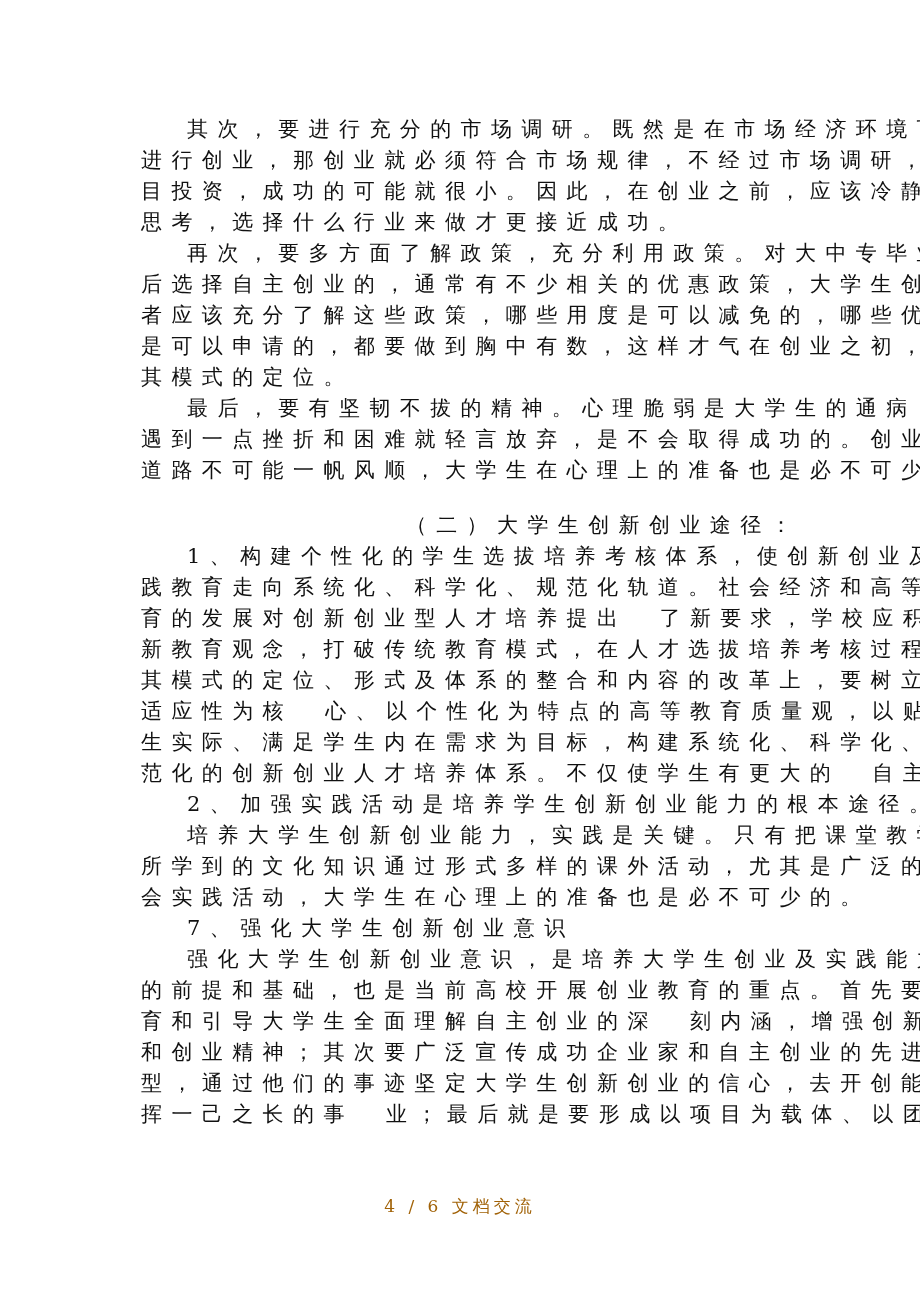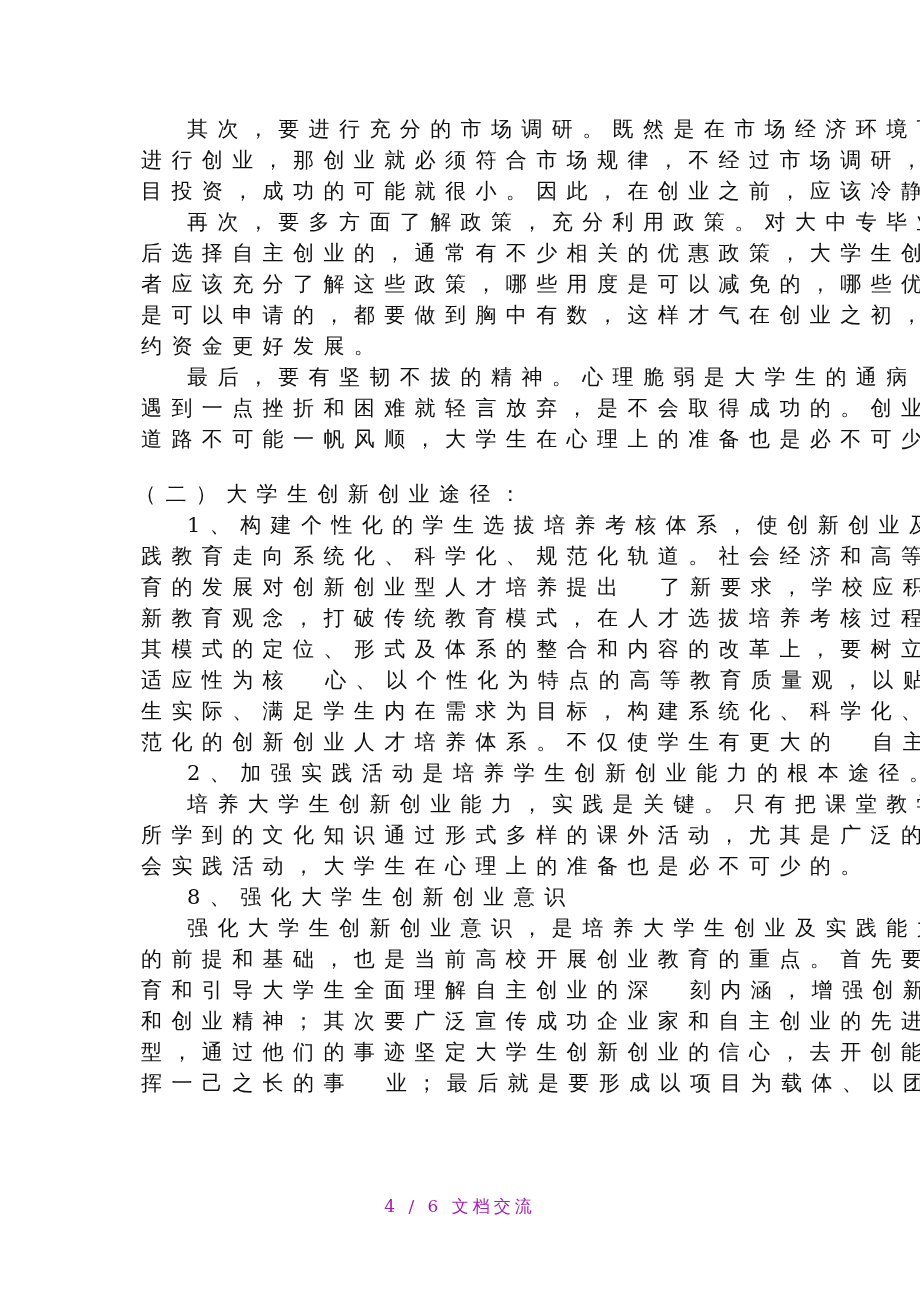--- a/index.html
+++ b/index.html
@@ -27,52 +27,54 @@
     font-size: 21px;
     letter-spacing: 9.4px;
     line-height: 31px;
     height: 31px;
   }
   .indent {
     padding-left: 46px;
   }
   .heading {
     margin-left: -6px;
+    text-align: right;
   }
   .section-gap {
     height: 24px;
   }
   .footer {
     position: absolute;
     left: 0;
     width: 920px;
     top: 1195px;
     text-align: center;
     font-size: 17px;
     letter-spacing: 4px;
-    color: #a21caf;
+    color: #a16207;
   }
 </style>
 </head>
 <body>
 
 <div class="page">
 
   <div>
     <span class="line indent">其次，要进行充分的市场调研。既然是在市场经济环境下</span>
     <span class="line">进行创业，那创业就必须符合市场规律，不经过市场调研，盲</span>
     <span class="line">目投资，成功的可能就很小。因此，在创业之前，应该冷静地</span>
+    <span class="line">思考，选择什么行业来做才更接近成功。</span>
   </div>
 
   <div>
     <span class="line indent">再次，要多方面了解政策，充分利用政策。对大中专毕业</span>
     <span class="line">后选择自主创业的，通常有不少相关的优惠政策，大学生创业</span>
     <span class="line">者应该充分了解这些政策，哪些用度是可以减免的，哪些优惠</span>
     <span class="line">是可以申请的，都要做到胸中有数，这样才气在创业之初，节</span>
-    <span class="line">约资金更好发展。</span>
+    <span class="line">其模式的定位。</span>
   </div>
 
   <div>
     <span class="line indent">最后，要有坚韧不拔的精神。心理脆弱是大学生的通病，</span>
     <span class="line">遇到一点挫折和困难就轻言放弃，是不会取得成功的。创业的</span>
     <span class="line">道路不可能一帆风顺，大学生在心理上的准备也是必不可少的。</span>
   </div>
 
   <div class="section-gap"></div>
 
@@ -93,21 +95,21 @@
     <span class="line indent">2、加强实践活动是培养学生创新创业能力的根本途径。</span>
   </div>
 
   <div>
     <span class="line indent">培养大学生创新创业能力，实践是关键。只有把课堂教学</span>
     <span class="line">所学到的文化知识通过形式多样的课外活动，尤其是广泛的社</span>
     <span class="line">会实践活动，大学生在心理上的准备也是必不可少的。</span>
   </div>
 
   <div>
-    <span class="line indent">8、强化大学生创新创业意识</span>
+    <span class="line indent">7、强化大学生创新创业意识</span>
   </div>
 
   <div>
     <span class="line indent">强化大学生创新创业意识，是培养大学生创业及实践能力</span>
     <span class="line">的前提和基础，也是当前高校开展创业教育的重点。首先要教</span>
     <span class="line">育和引导大学生全面理解自主创业的深  刻内涵，增强创新意识</span>
     <span class="line">和创业精神；其次要广泛宣传成功企业家和自主创业的先进典</span>
     <span class="line">型，通过他们的事迹坚定大学生创新创业的信心，去开创能发</span>
     <span class="line">挥一己之长的事  业；最后就是要形成以项目为载体、以团队或</span>
   </div>

